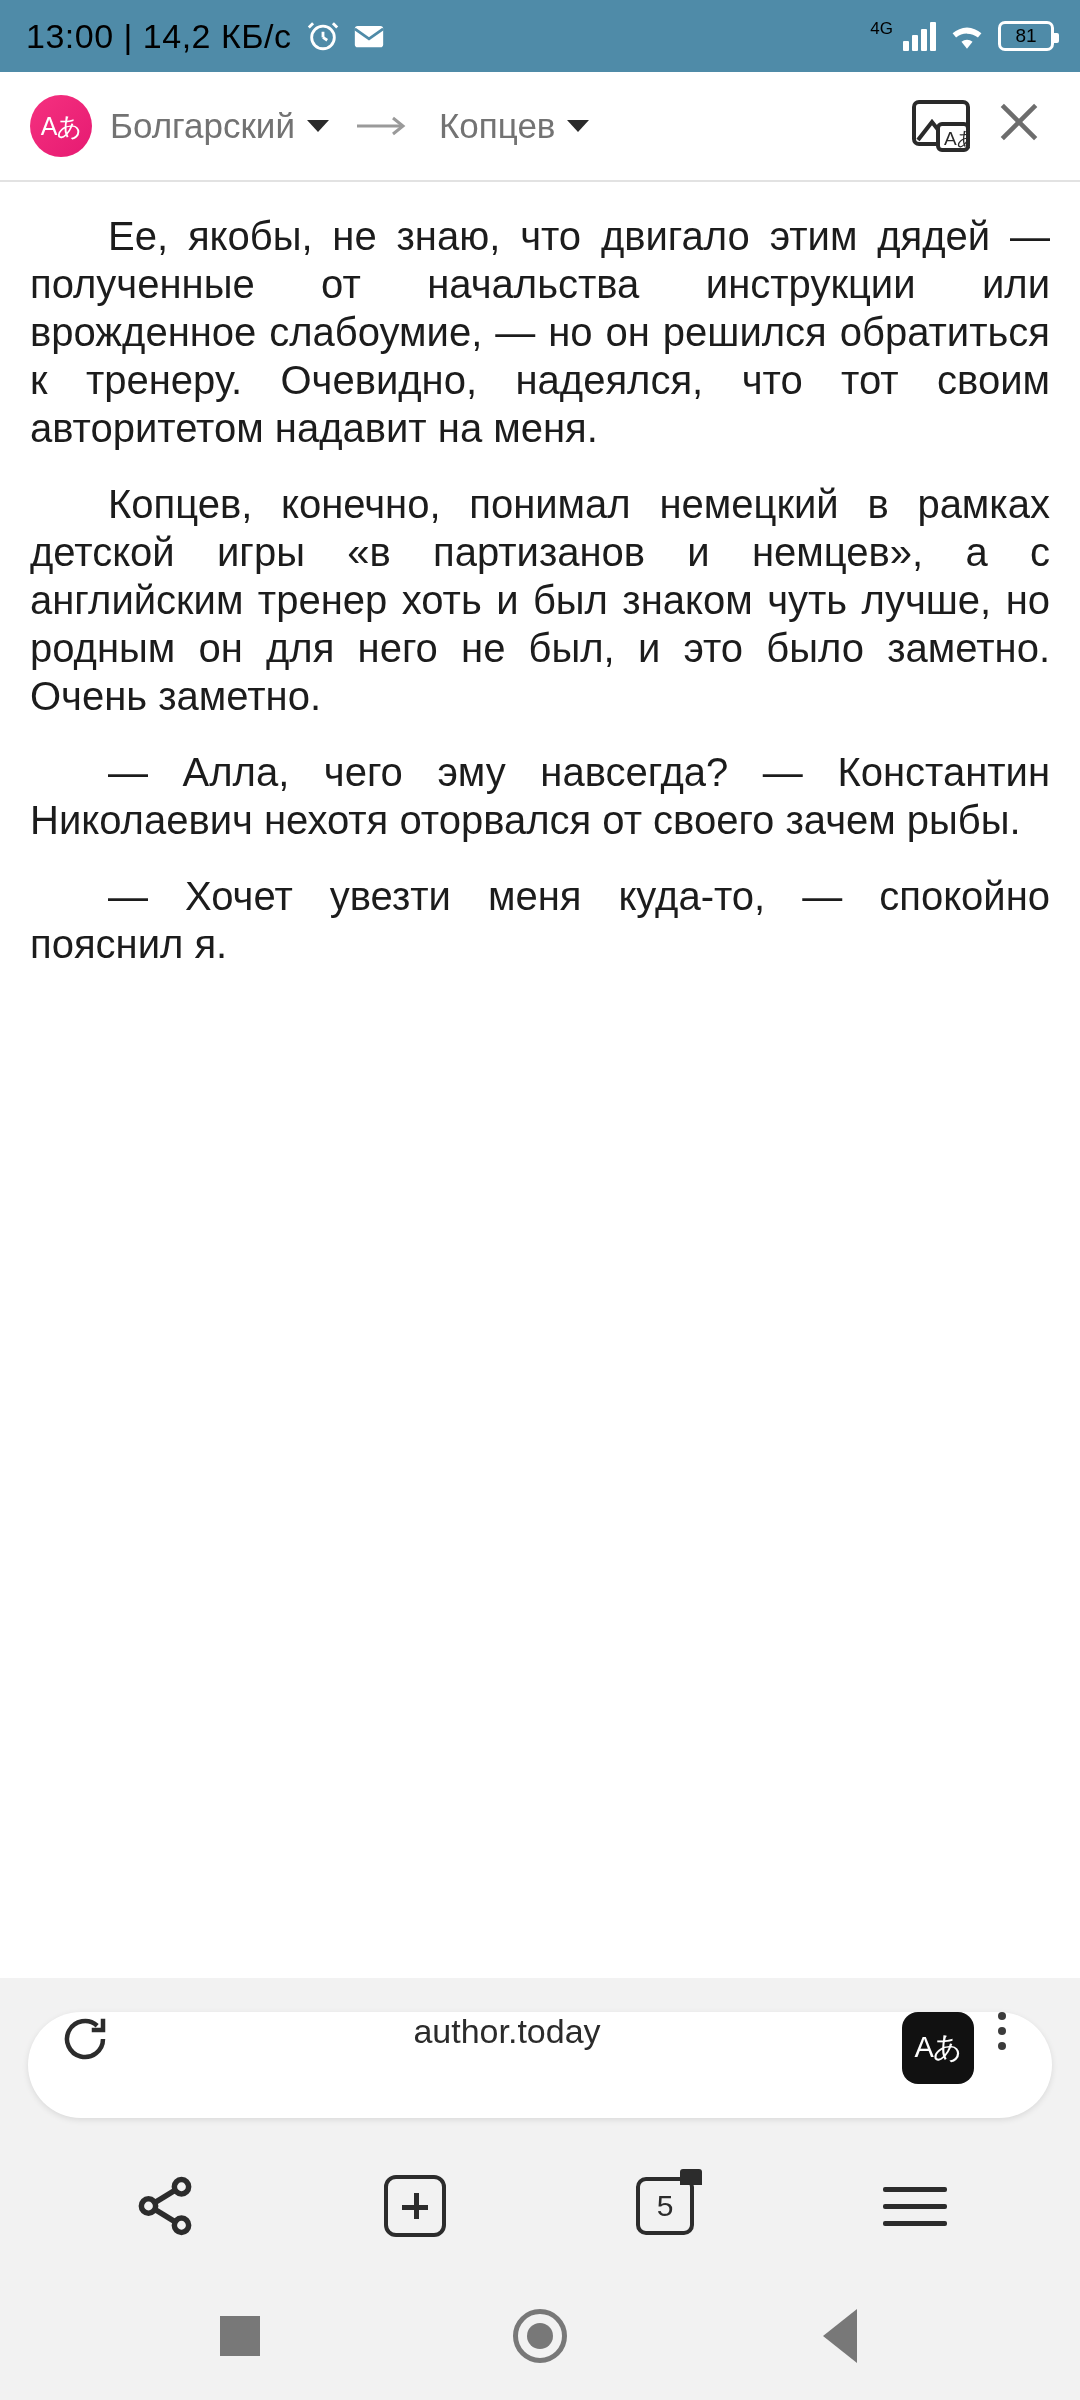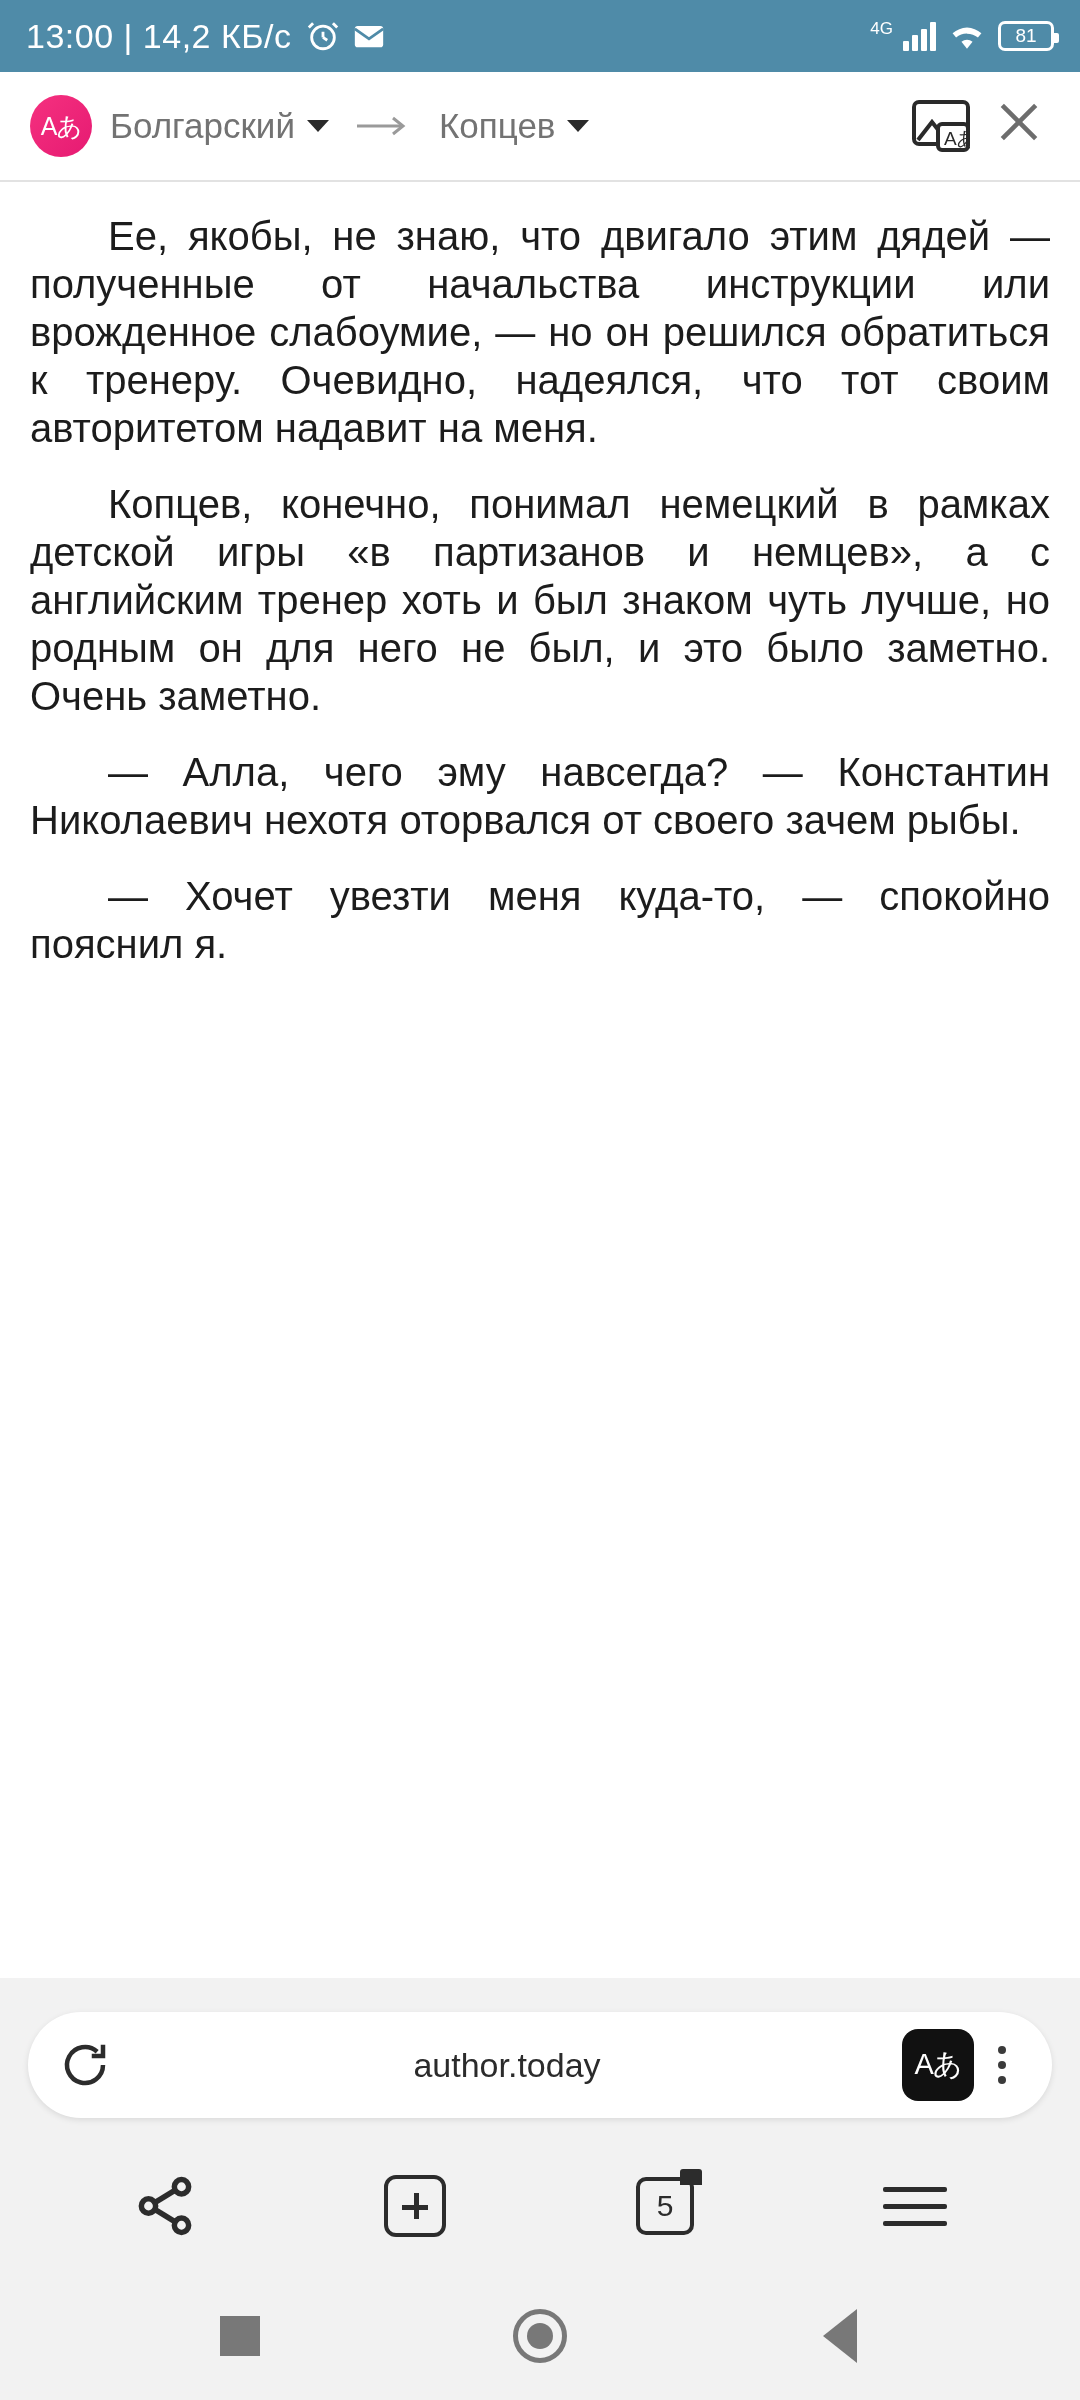--- a/index.html
+++ b/index.html
@@ -12,21 +12,21 @@
   }
 
   
   .status-bar {
     height: 72px;
     background: #4f8ba8;
     display: flex;
     align-items: center;
     justify-content: space-between;
     padding: 0 26px;
-    color: #ffffff;
+    color: #000000;
   }
   .status-left {
     display: flex;
     align-items: center;
     gap: 14px;
   }
   .status-clock {
     font-size: 34px;
     letter-spacing: 0.5px;
     font-weight: 400;
@@ -124,21 +124,20 @@
   }
   .omnibox-wrap {
     background: #f2f2f2;
     padding: 34px 28px 22px 28px;
   }
   .omnibox {
     height: 106px;
     background: #ffffff;
     border-radius: 53px;
     display: flex;
-    align-items: center;
     padding: 0 22px 0 30px;
     box-shadow: 0 2px 6px rgba(0,0,0,0.10);
   }
   .reload-icon { width: 54px; height: 54px; flex: none; }
   .omnibox-url {
     flex: 1;
     text-align: center;
     font-size: 34px;
     color: #2b2b2b;
   }

